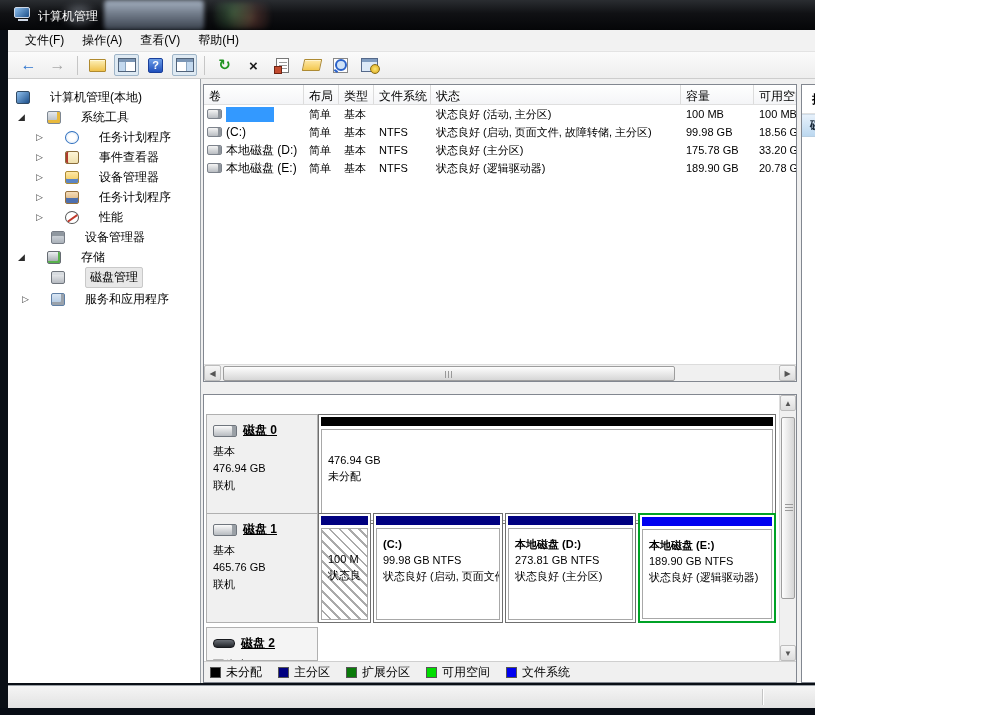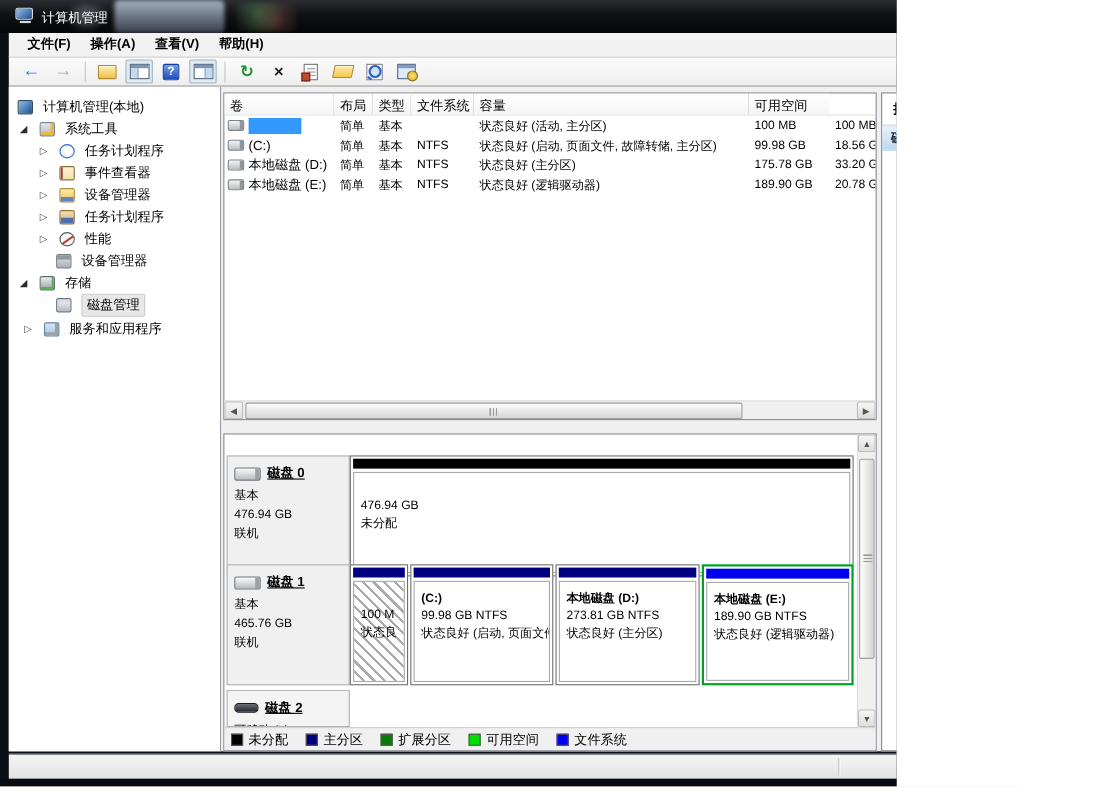--- a/index.html
+++ b/index.html
@@ -31,21 +31,21 @@
   .wbtn.min { width:30px; border-bottom-left-radius:3px; }
   .wbtn.max { width:29px; }
   .wbtn.close { width:47px; border-bottom-right-radius:3px;
     background:linear-gradient(#e8a598,#d3604a 45%,#a82a16 50%,#c4583f);
     box-shadow:inset 0 0 0 1px rgba(255,255,255,.3); }
   .wbtn.max span { display:block; width:9px; height:8px; border:1px solid #fff; background:transparent; }
 
   
   #menubar { position:absolute; left:8px; top:30px; width:984px; height:22px; background:#f2f2f2;
     display:flex; align-items:center; padding-left:8px; border-bottom:1px solid #e3e3e3; }
-  .menu-item { padding:3px 9px;font-weight:bold; }
+  .menu-item { padding:3px 9px; }
   #toolbar { position:absolute; left:8px; top:52px; width:984px; height:27px;
     background:linear-gradient(#fbfbfb,#eeeeee); border-bottom:1px solid #cdcdcd;
     display:flex; align-items:center; padding-left:8px; gap:4px; }
   .tbtn { width:25px; height:22px; display:flex; align-items:center; justify-content:center; }
   .tbtn.pressed { border:1px solid #9fb5c8; background:#dfeaf3; border-radius:2px; }
   .tsep { width:1px; height:19px; background:#c6c6c6; margin:0 3px; }
   .g-back { color:#2f76cf; font-size:16px; font-weight:bold; }
   .g-fwd  { color:#a9a9a9; font-size:16px; font-weight:bold; }
   .g-refresh { color:#1f9420; font-size:15px; font-weight:bold; }
   .g-del { color:#1b1b1b; font-size:15px; font-weight:bold; }
@@ -68,21 +68,21 @@
   .sh-find:before { content:""; position:absolute; right:0; bottom:1px; width:8px; height:8px; border:2px solid #2b62c9; border-radius:50%; background:#cfe2f7; }
   .sh-find:after { content:""; position:absolute; right:9px; bottom:0px; width:4px; height:2px; background:#2b62c9; transform:rotate(35deg); }
   .sh-snap { width:17px; height:14px; border:1px solid #55698a; background:#dce9f7; position:relative; }
   .sh-snap:before { content:""; position:absolute; left:0; top:0; right:0; height:3px; background:#7f9cc0; }
   .sh-snap:after { content:""; position:absolute; right:-3px; bottom:-3px; width:8px; height:8px; border-radius:50%;
     background:radial-gradient(#ffe76e,#d8a51f); border:1px solid #8a6d15; }
 
   
   #content-bg { position:absolute; left:8px; top:79px; width:984px; height:604px; background:#f0f0f0; }
   #tree-pane { position:absolute; left:8px; top:79px; width:193px; height:604px; background:#fff; border-right:1px solid #9aa0a6; }
-  .trow { position:absolute; height:20px; display:flex; align-items:center; gap:9px; white-space:nowrap; }
+  .trow { position:absolute; height:20px; display:flex; align-items:center; gap:20px; white-space:nowrap; }
   .texp { width:11px; font-size:9px; color:#444; text-align:center; }
   .texp.open { color:#2b2b2b; }
   .tlabel { font-size:12px; }
   .tsel { background:#e8e8e8; border:1px solid #c9c9c9; border-radius:2px; padding:1px 4px; }
   .ticon { width:14px; height:13px; border-radius:2px; flex:0 0 auto; }
   .ti-computer { background:linear-gradient(135deg,#8fc0ee,#1d4f8a); border:1px solid #314a63; }
   .ti-tools { background:linear-gradient(#e6e9ed,#aeb6bf); border:1px solid #7d8792; box-shadow:inset -3px -3px 0 #e8b93c; }
   .ti-clock { background:radial-gradient(#fff 40%,#cfe0f2); border:1px solid #2f6fbe; border-radius:50%; }
   .ti-book { background:linear-gradient(#fdf4d7,#efe0ad); border:1px solid #8a6d3b; box-shadow:inset 2px 0 0 #b03a2e; }
   .ti-sharefolder { background:linear-gradient(#ffe9a8,#f0c54e); border:1px solid #ad8a33; box-shadow:inset 0 -4px 0 #5b84c4; }
@@ -293,20 +293,21 @@
       <span class="tlabel">服务和应用程序</span>
     </div>
   </div>
 
   <div id="volume-pane">
     <div id="vheader" class="vgrid">
       <div class="hcell">卷</div>
       <div class="hcell">布局</div>
       <div class="hcell">类型</div>
       <div class="hcell">文件系统</div>
+      <div class="hcell">状态</div>
       <div class="hcell">容量</div>
       <div class="hcell" style="border-right:none;">可用空间</div>
     </div>
 
     <div class="vgrid vrow">
       <div class="vname">
         <span class="vol-ic"></span>
         <span class="sel-box" style="background: rgb(51, 153, 255);"></span>
       </div>
       <div class="vcell">简单</div>

